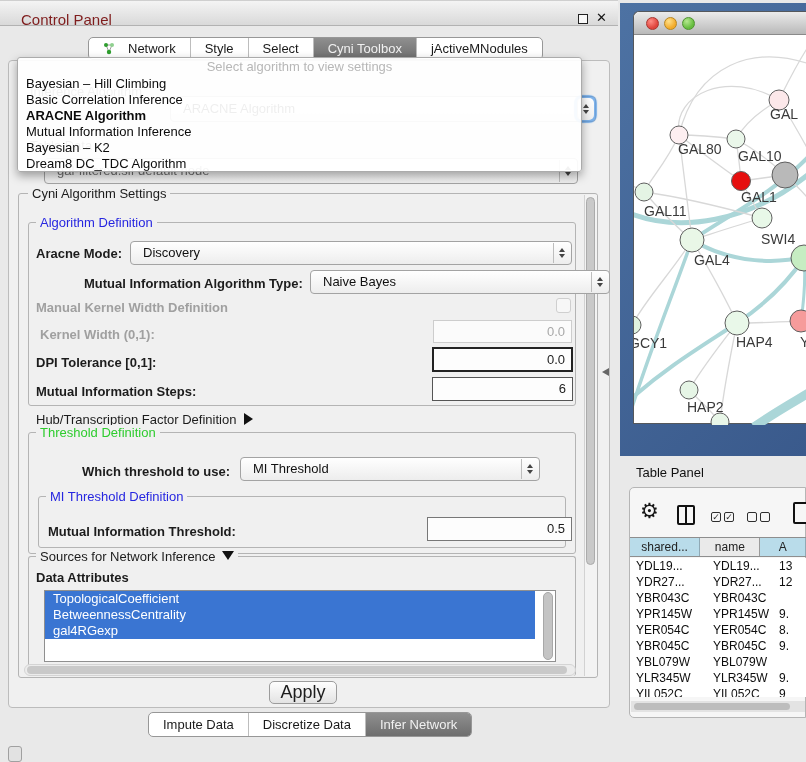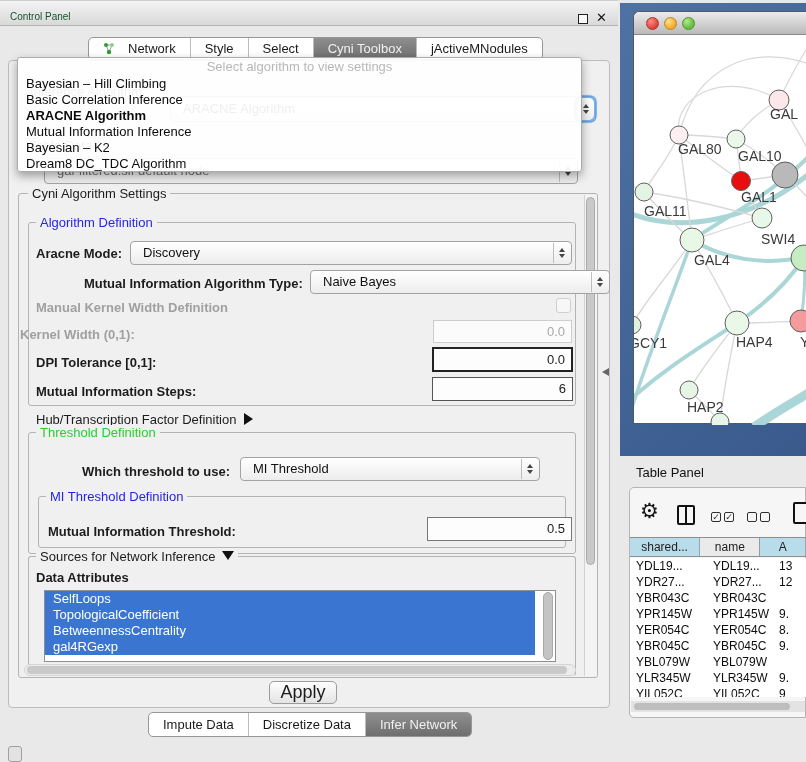--- a/index.html
+++ b/index.html
@@ -11,21 +11,21 @@
     font-size: 13px;
     color: #1c1c1c;
     overflow: hidden;
   }
   .abs { position: absolute; }
 
   
   #cp-titlebar { left:0; top:6; width:618px; height:26px;
     background: linear-gradient(#f4f4f4,#d9d9d9);
     border-top:1px solid #cfcfcf; border-bottom:1px solid #b2b2b2; }
-  #cp-title { left:10px; top:11px; font-size:10px; color:#14532d; }
+  #cp-title { left:21px; top:11px; font-size:15px; color:#7f1d1d; }
   #float-icon { left:578px; top:14px; width:10px; height:10px; border:1.5px solid #222; background:#f8f8f8; }
   #close-icon { left:596px; top:10px; font-family:"DejaVu Sans",sans-serif; font-weight:bold; font-size:13px; color:#111; }
 
   
   .seg-bar { display:flex; background:#ffffff; border:1px solid #979797; border-radius:5px; overflow:hidden; }
   .seg { line-height:23px; padding:0 14px; font-size:13px; color:#1a1a1a; border-left:1px solid #bdbdbd; white-space:nowrap; display:flex; align-items:center; gap:13px; }
   .seg:first-child { border-left:none; }
   .seg.selected { background:linear-gradient(#8f8f8f,#6e6e6e); color:#f1f1f1; }
   #top-tabs { left:88px; top:37px; height:23px; }
   #bottom-tabs { left:148px; top:712px; height:25px; }
@@ -218,21 +218,21 @@
   <span class="val">Naive Bayes</span>
   <span class="spinner">
       <i class="up"></i>
       <i class="dn"></i>
     </span>
 </div>
 
 <div class="lbl b dis" style="left:36px; top:300px;">Manual Kernel Width Definition</div>
 <div class="checkbox" style="left:556px; top:298px;"></div>
 
-<div class="lbl b dis" style="left:20px; top:327px;">Kernel Width (0,1):</div>
+<div class="lbl b dis" style="left:40px; top:327px;">Kernel Width (0,1):</div>
 <div class="field dis" style="left:433px; top:320px; width:139px; height:23px;">0.0</div>
 
 <div class="lbl b" style="left:36px; top:355px;">DPI Tolerance [0,1]:</div>
 <div class="field strong" style="left:432px; top:347px; width:141px; height:25px;">0.0</div>
 
 <div class="lbl b" style="left:36px; top:384px;">Mutual Information Steps:</div>
 <div class="field" style="left:432px; top:377px; width:141px; height:24px;">6</div>
 
 <div class="lbl" style="left:36px; top:412px;"><span>Hub/Transcription Factor Definition</span><span class="tri-right"></span></div>
 
@@ -250,21 +250,20 @@
 
 <div class="abs group" style="left:38px; top:496px; width:528px; height:52px;"></div>
 <div class="legend blue" style="left:46px; top:489px;">MI Threshold Definition</div>
 <div class="lbl b" style="left:48px; top:524px;">Mutual Information Threshold:</div>
 <div class="field" style="left:427px; top:517px; width:145px; height:24px; border-color:#777;">0.5</div>
 
 <div class="abs group" style="left:28px; top:556px; width:548px; height:120px; border-bottom:none;"></div>
 <div class="legend" style="left:36px; top:549px;"><span>Sources for Network Inference</span><span class="tri-down"></span></div>
 <div class="lbl b" style="left:36px; top:570px;">Data Attributes</div>
 <div class="abs" id="attr-list">
-  <div class="attr-item">SelfLoops</div>
   <div class="attr-item">TopologicalCoefficient</div>
   <div class="attr-item">BetweennessCentrality</div>
   <div class="attr-item">gal4RGexp</div>
 </div>
 <div class="abs" id="attr-vscroll"></div>
 <div class="abs" id="attr-hscroll"></div>
 <div class="abs" id="attr-hthumb"></div>
 
 <div class="abs" id="apply-btn">Apply</div>
 <div class="abs seg-bar" id="bottom-tabs">

